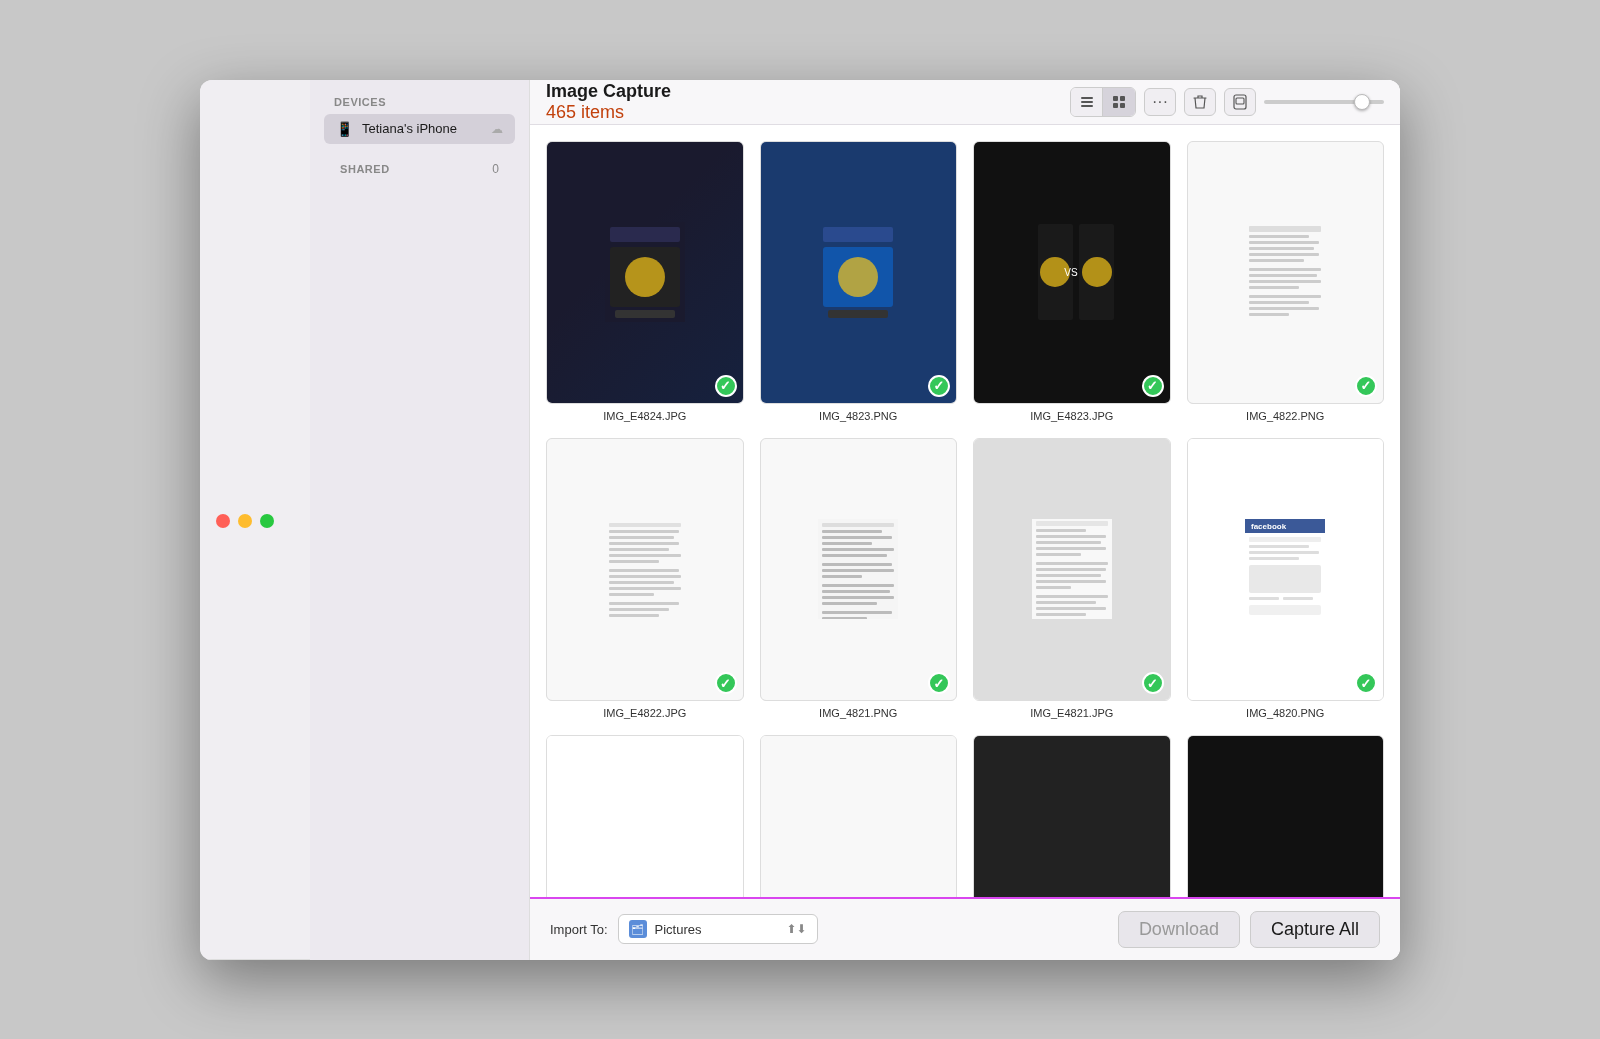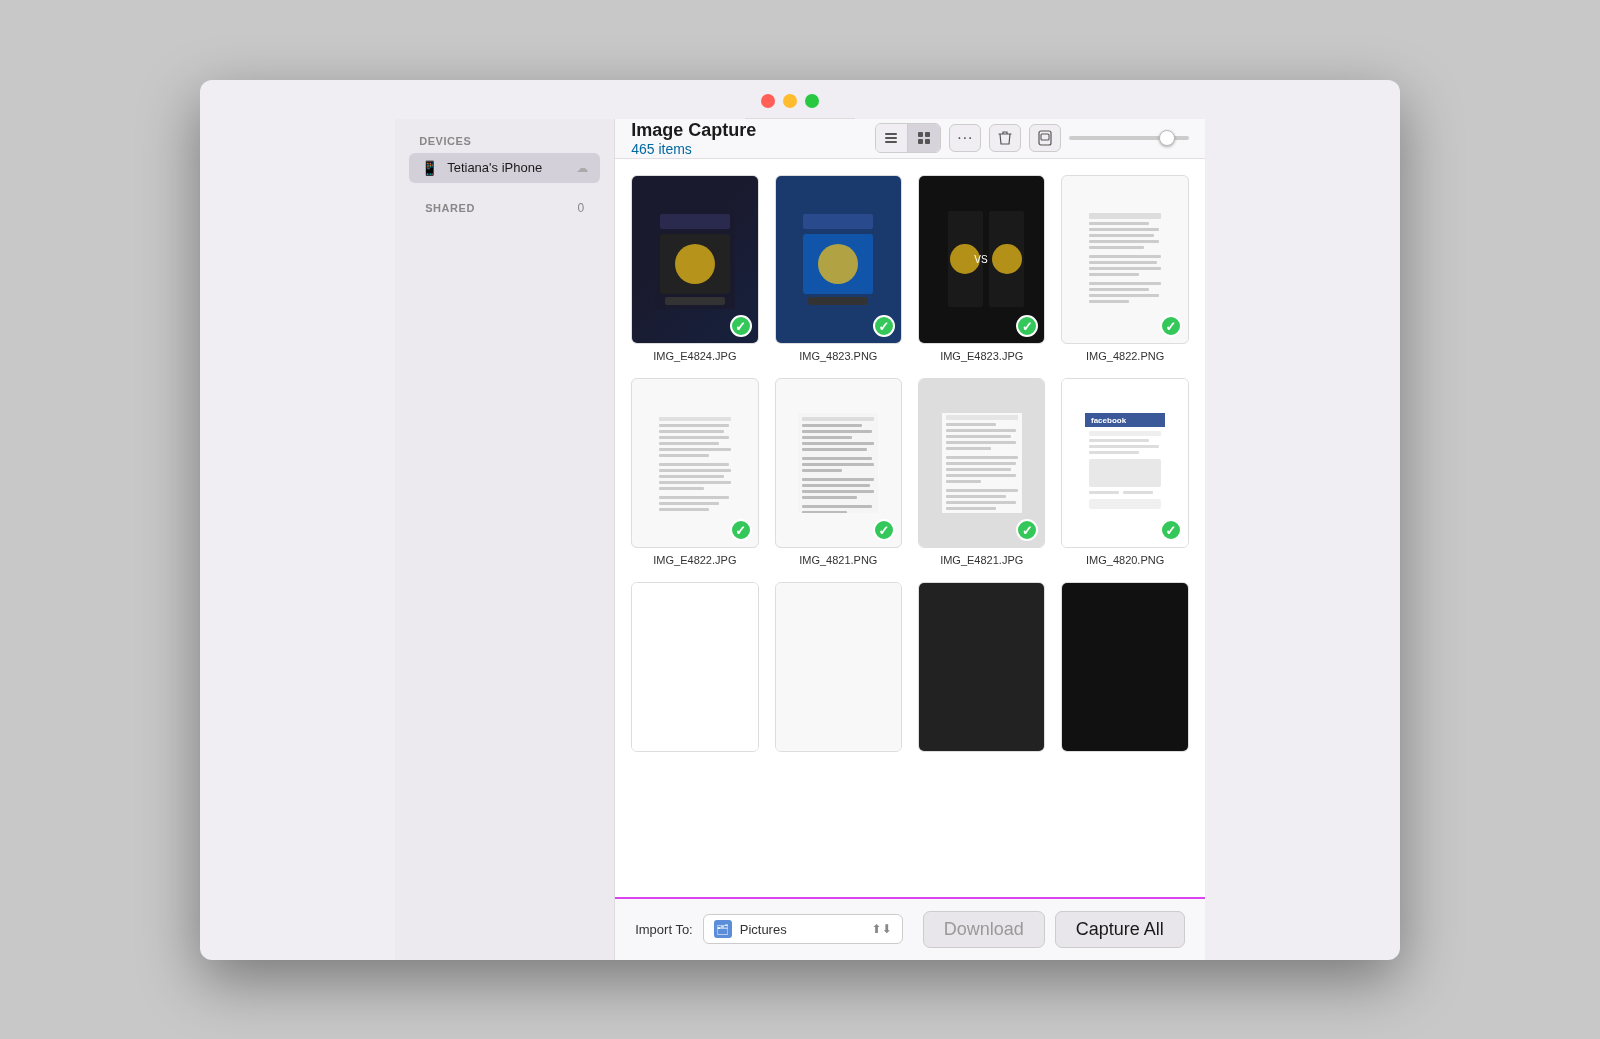--- a/index.html
+++ b/index.html
@@ -11,23 +11,21 @@
       min-height: 100vh;
       font-family: -apple-system, BlinkMacSystemFont, "SF Pro Text", "Helvetica Neue", Arial, sans-serif;
     }
     .window {
       width: 1200px;
       height: 880px;
       background: #f0eef2;
       border-radius: 12px;
       box-shadow: 0 20px 60px rgba(0,0,0,0.4);
       display: flex;
-      flex-direction: column;
       overflow: hidden;
-      align-items: center;
     }
     
     .titlebar {
       display: flex;
       align-items: center;
       padding: 14px 16px 10px 16px;
       background: #f0eef2;
       border-bottom: 1px solid #ddd;
       flex-shrink: 0;
     }
@@ -133,22 +131,22 @@
     }
     .app-title-block {
       flex: 1;
     }
     .app-title {
       font-size: 18px;
       font-weight: 700;
       color: #1a1a1a;
     }
     .app-subtitle {
-      font-size: 14px;
-      color: #0369a1;
+      font-size: 18px;
+      color: #c2410c;
     }
     .toolbar-buttons {
       display: flex;
       align-items: center;
       gap: 8px;
     }
     .toolbar-btn {
       width: 32px;
       height: 28px;
       border: 1px solid #ccc;

